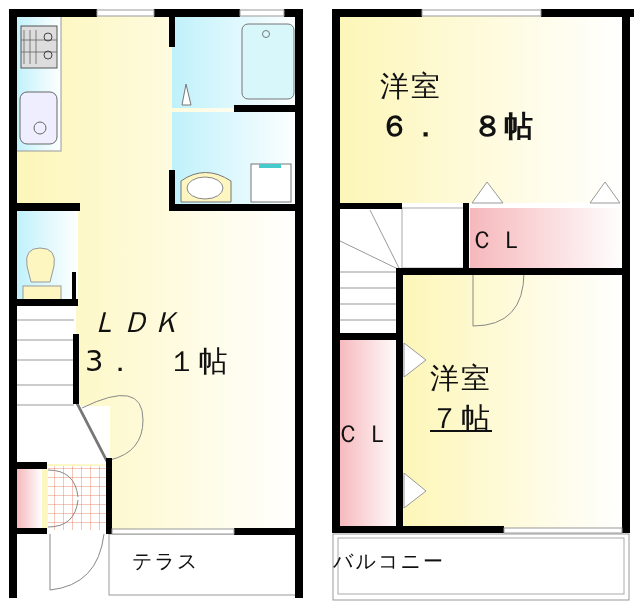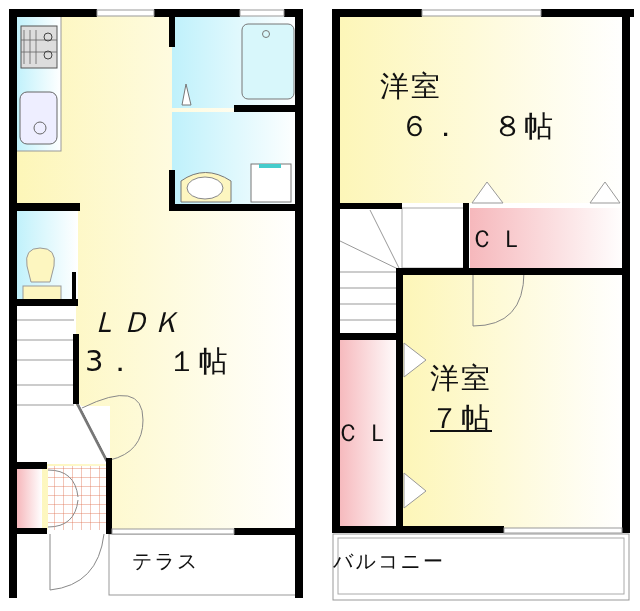--- a/index.html
+++ b/index.html
@@ -1,20 +1,20 @@
 <!DOCTYPE html>
 <html><head>
 <meta charset="utf-8">
 <style>
   html,body{margin:0;padding:0;background:#fff;}
   body{width:640px;height:611px;position:relative;overflow:hidden;font-family:"DejaVu Sans",sans-serif;}
   svg{position:absolute;left:0;top:0;}
   .lbl{position:absolute;color:#111;white-space:pre;line-height:1.15;}
   .big{font-size:29px;letter-spacing:2px;}
-  .mid{font-size:24px;letter-spacing:6px;font-family:Liberation Mono, monospace;}
+  .mid{font-size:24px;letter-spacing:6px;}
   .sm{font-size:20px;letter-spacing:2px;}
 </style>
 </head>
 <body>
 
 <svg width="640" height="611" viewBox="0 0 640 611">
   <defs>
     <linearGradient id="gy" x1="0" x2="1" y1="0" y2="0">
       <stop offset="0" stop-color="#fdf6b8"></stop>
         <stop offset="1" stop-color="#ffffff"></stop>
@@ -136,18 +136,18 @@
     <rect x="422" y="10" width="119" height="6" fill="#fff" stroke="#999"></rect>
     <rect x="504" y="528" width="118" height="5" fill="#fff" stroke="#999"></rect>
   </g>
 </svg>
 
 <div class="lbl big" style="left:90px;top:306px;width:200px;font-style:italic;">ＬＤＫ</div>
 <div class="lbl big" style="left:85px;top:345px;width:210px;">3．　１帖</div>
 <div class="lbl sm" style="left:116px;top:550px;width:190px;padding-left:16px;">テラス</div>
 
 <div class="lbl big" style="left:380px;top:70px;width:160px;">洋室</div>
-<div class="lbl big" style="left:400px;top:110px;width:190px;">６．　８帖</div>
+<div class="lbl big" style="left:380px;top:110px;width:190px;font-weight:bold;">６．　８帖</div>
 <div class="lbl mid" style="left:470px;top:227px;width:155px;">ＣＬ</div>
 <div class="lbl big" style="left:430px;top:362px;width:160px;">洋室</div>
 <div class="lbl big" style="left:430px;top:402px;width:160px;text-decoration:underline;">７帖</div>
 <div class="lbl mid" style="left:336px;top:421px;width:66px;">ＣＬ</div>
 <div class="lbl sm" style="left:333px;top:550px;width:296px;">バルコニー</div>
 
 </body></html>

